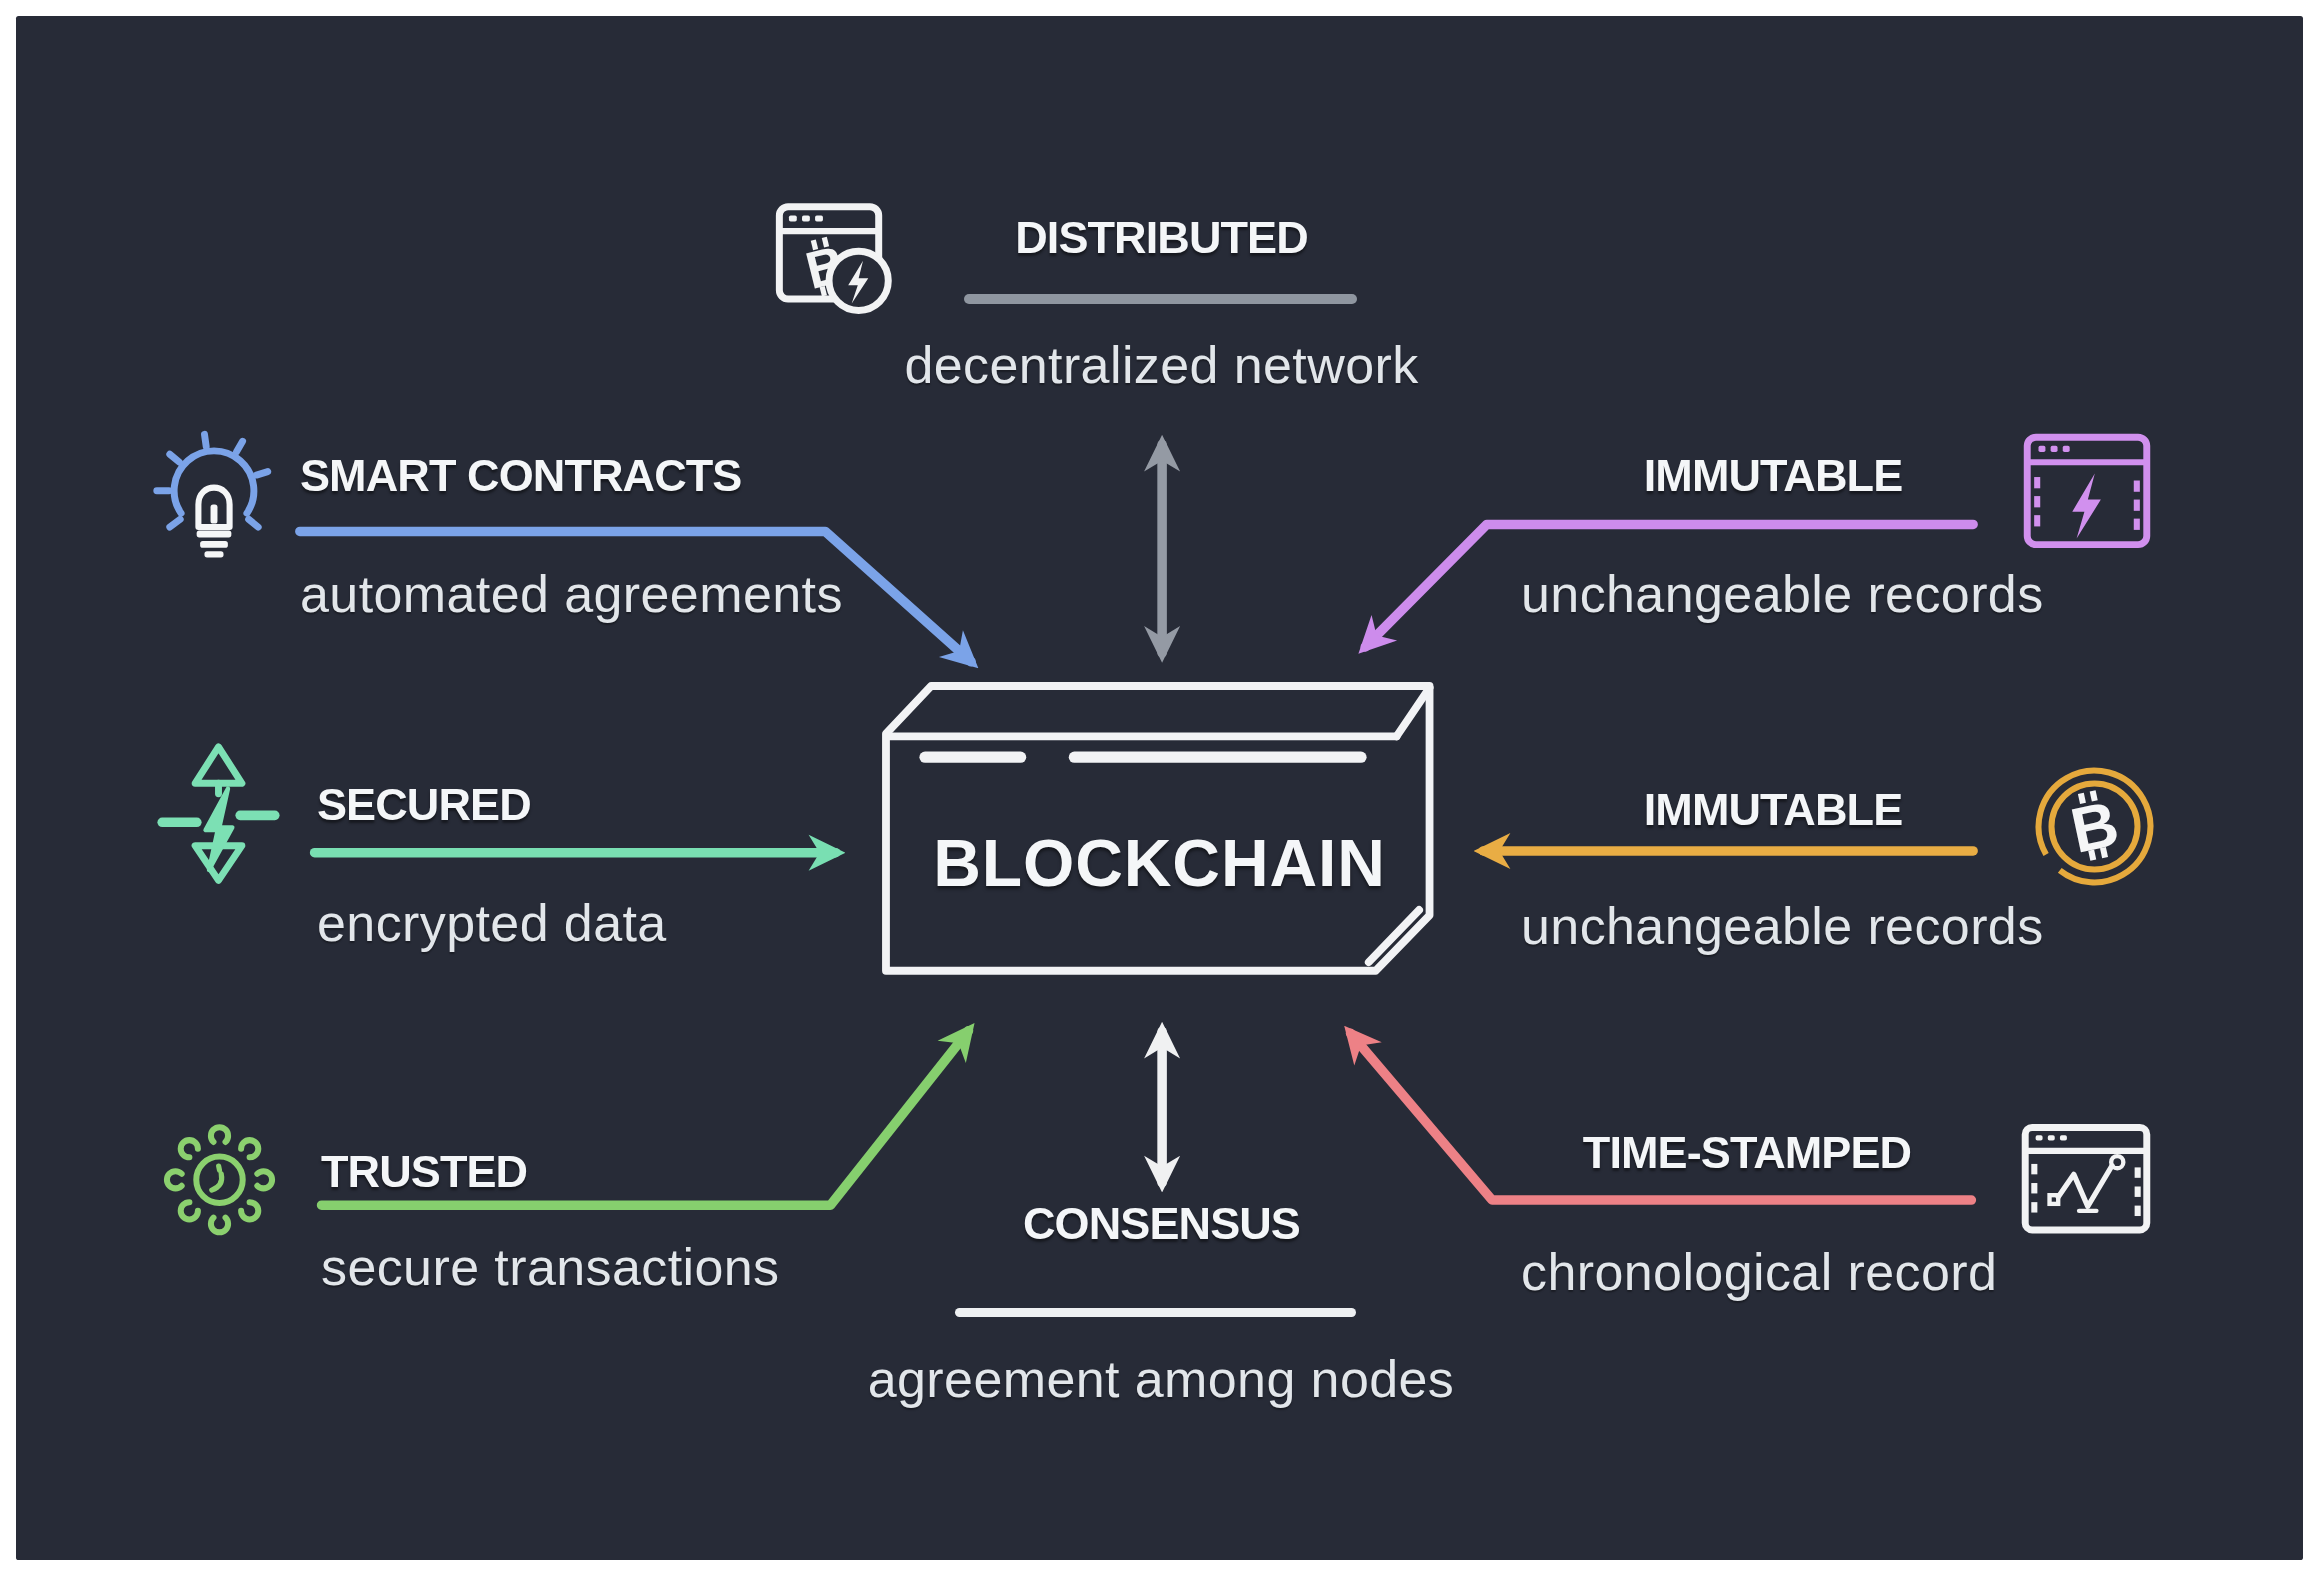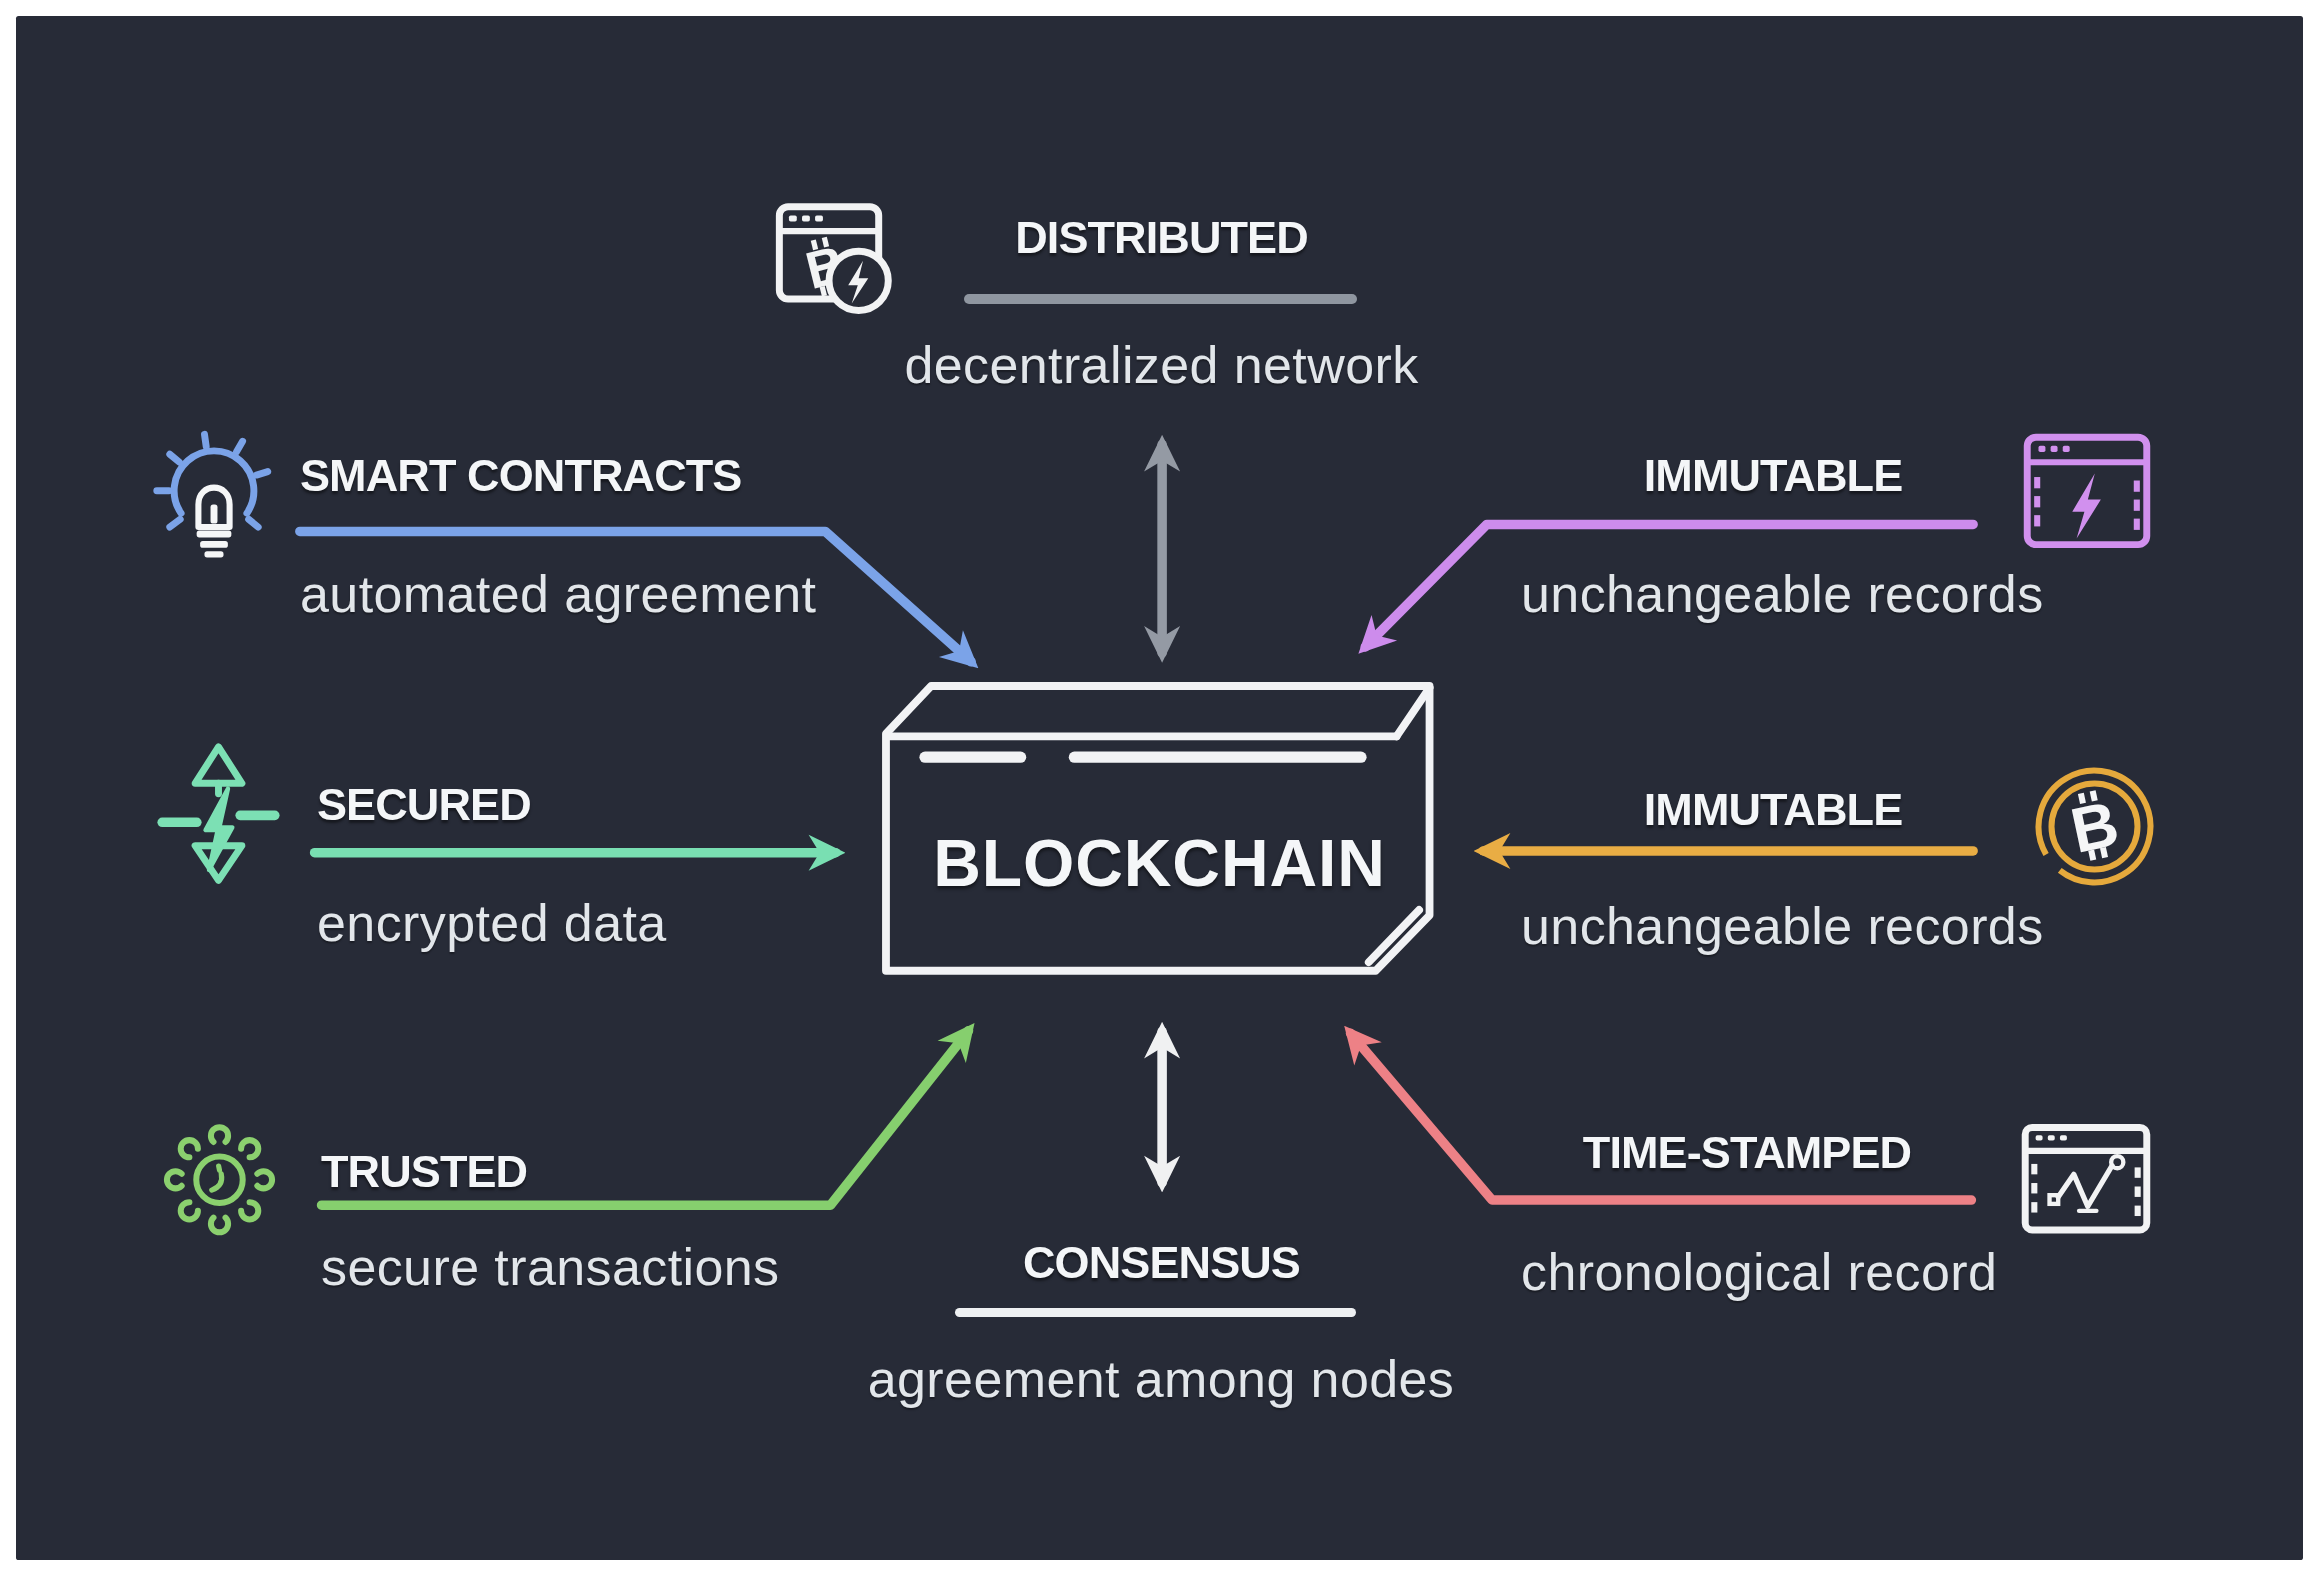--- a/index.html
+++ b/index.html
@@ -118,21 +118,21 @@
     </g>
     <g stroke="#f5f6f7" stroke-width="7" fill="none" stroke-linejoin="round">
       <path d="M57,112 V86 C57,60 93,60 93,86 V112 Z"></path>
     </g>
     <rect x="71" y="86" width="8" height="22" rx="3" fill="#f5f6f7"></rect>
     <rect x="55" y="116" width="40" height="8" rx="3" fill="#f5f6f7"></rect>
     <rect x="59" y="128" width="32" height="8" rx="3" fill="#f5f6f7"></rect>
     <rect x="64" y="140" width="22" height="7" rx="3" fill="#f5f6f7"></rect>
   </svg>
   <div class="abs t-big" style="left:300px;top:450px;">SMART CONTRACTS</div>
-  <div class="abs t-sub" style="left:300px;top:564px;">automated agreement</div>
+  <div class="abs t-sub" style="left:300px;top:564px;">automated agreements</div>
 
   <svg class="abs" style="left:2022px;top:432px;" width="130" height="123" viewBox="0 0 150 142">
     <rect x="6" y="6" width="138" height="124" rx="10" fill="none" stroke="#d190ee" stroke-width="8"></rect>
     <line x1="6" y1="35" x2="144" y2="35" stroke="#d190ee" stroke-width="7"></line>
     <rect x="19" y="16" width="8" height="7" rx="2" fill="#d190ee"></rect>
     <rect x="33" y="16" width="8" height="7" rx="2" fill="#d190ee"></rect>
     <rect x="47" y="16" width="8" height="7" rx="2" fill="#d190ee"></rect>
     <rect x="14" y="52" width="7" height="13" fill="#d190ee"></rect>
     <rect x="14" y="74" width="7" height="13" fill="#d190ee"></rect>
     <rect x="14" y="96" width="7" height="13" fill="#d190ee"></rect>
@@ -205,17 +205,17 @@
     <rect x="132" y="74" width="7" height="12" fill="#f2f3f4"></rect>
     <rect x="132" y="96" width="7" height="12" fill="#f2f3f4"></rect>
     <rect x="34" y="84" width="10" height="10" fill="none" stroke="#f2f3f4" stroke-width="5"></rect>
     <path d="M44,86 L62,60 L78,97 L106,50" fill="none" stroke="#f2f3f4" stroke-width="6" stroke-linejoin="round" stroke-linecap="round"></path>
     <path d="M68,102 H88" stroke="#f2f3f4" stroke-width="5" stroke-linecap="round"></path>
     <circle cx="112" cy="46" r="7" fill="none" stroke="#f2f3f4" stroke-width="5"></circle>
   </svg>
   <div class="abs t-big ctr" style="left:1521px;top:1127px;width:452px;">TIME-STAMPED</div>
   <div class="abs t-sub ctr" style="left:1521px;top:1242px;width:452px;">chronological record</div>
 
-  <div class="abs t-big ctr" style="left:901px;top:1237px;width:521px;">CONSENSUS</div>
+  <div class="abs t-big ctr" style="left:901px;top:1198px;width:521px;">CONSENSUS</div>
   <div class="abs bar" style="left:955px;top:1308px;width:401px;height:8.7px;background:#eef0f2;"></div>
   <div class="abs t-sub ctr" style="left:857px;top:1349px;width:608px;">agreement among nodes</div>
 </div>
 
 
 </body></html>

